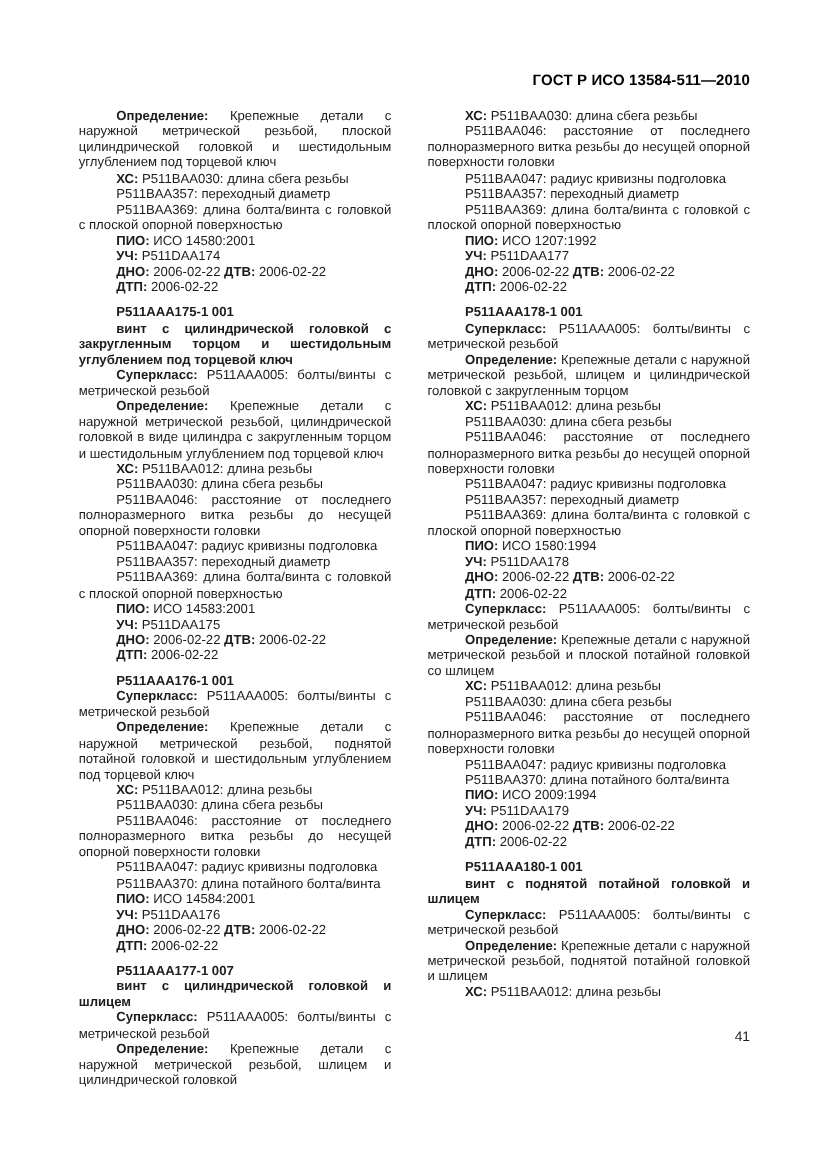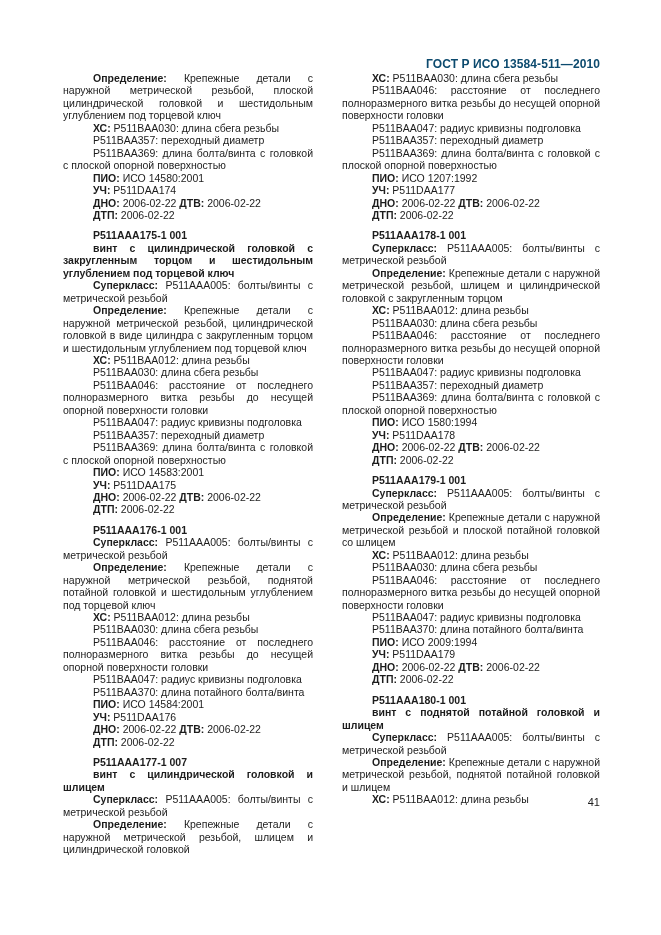--- a/index.html
+++ b/index.html
@@ -14,46 +14,46 @@
     position: absolute; inset: 0;
     background: #ffffff;
     color: #1c1c1c;
   }
   .doc-header {
     position: absolute;
     top: 57px; left: 63px; width: 537px;
     text-align: right;
     font-size: 12px;
     font-weight: 700;
-    color: #0c4a6e;
+    color: #000000;
     letter-spacing: 0.1px;
   }
   .columns {
     position: absolute;
-    top: 72px; left: 63px; width: 537px;
+    top: 87px; left: 63px; width: 537px;
     display: flex;
     gap: 29px;
   }
   .col {
     font-size: 10.5px;
     line-height: 12.45px;
     text-align: justify;
     color: #1c1c1c;
     hyphens: auto;
     -webkit-hyphens: auto;
   }
   .col-left  { width: 250px; }
   .col-right { width: 258px; }
   .col p { margin: 0; text-indent: 30px; }
   .col p.code  { font-weight: 700; margin-top: 8px; }
   .col p.title { font-weight: 700; }
   .col b { font-weight: 700; }
   .page-num {
     position: absolute;
-    top: 796px; left: 63px; width: 537px;
+    top: 824px; left: 63px; width: 537px;
     text-align: right;
     font-size: 11px;
     color: #1c1c1c;
   }
 </style>
 </head>
 <body>
 
 <div class="page">
   <div class="doc-header">
@@ -117,21 +117,20 @@
         <p class="p"><b>ХС:</b><span> P511BAA012: длина резьбы</span></p>
         <p class="p"><span>P511BAA030: длина сбега резьбы</span></p>
         <p class="p"><span>P511BAA046: расстояние от последнего полноразмерного витка резьбы до несущей опорной поверхности головки</span></p>
         <p class="p"><span>P511BAA047: радиус кривизны подголовка</span></p>
         <p class="p"><span>P511BAA357: переходный диаметр</span></p>
         <p class="p"><span>P511BAA369: длина болта/винта с головкой с плоской опорной поверхностью</span></p>
         <p class="p"><b>ПИО:</b><span> ИСО 1580:1994</span></p>
         <p class="p"><b>УЧ:</b><span> P511DAA178</span></p>
         <p class="p"><b>ДНО:</b><span> 2006-02-22 </span><b>ДТВ:</b><span> 2006-02-22</span></p>
         <p class="p"><b>ДТП:</b><span> 2006-02-22</span></p>
-        <p class="code"><b>P511AAA179-1 001</b></p>
         <p class="p"><b>Суперкласс:</b><span> P511AAA005: болты/винты с метрической резьбой</span></p>
         <p class="p"><b>Определение:</b><span> Крепежные детали с наружной метрической резьбой и плоской потайной головкой со шлицем</span></p>
         <p class="p"><b>ХС:</b><span> P511BAA012: длина резьбы</span></p>
         <p class="p"><span>P511BAA030: длина сбега резьбы</span></p>
         <p class="p"><span>P511BAA046: расстояние от последнего полноразмерного витка резьбы до несущей опорной поверхности головки</span></p>
         <p class="p"><span>P511BAA047: радиус кривизны подголовка</span></p>
         <p class="p"><span>P511BAA370: длина потайного болта/винта</span></p>
         <p class="p"><b>ПИО:</b><span> ИСО 2009:1994</span></p>
         <p class="p"><b>УЧ:</b><span> P511DAA179</span></p>
         <p class="p"><b>ДНО:</b><span> 2006-02-22 </span><b>ДТВ:</b><span> 2006-02-22</span></p>

